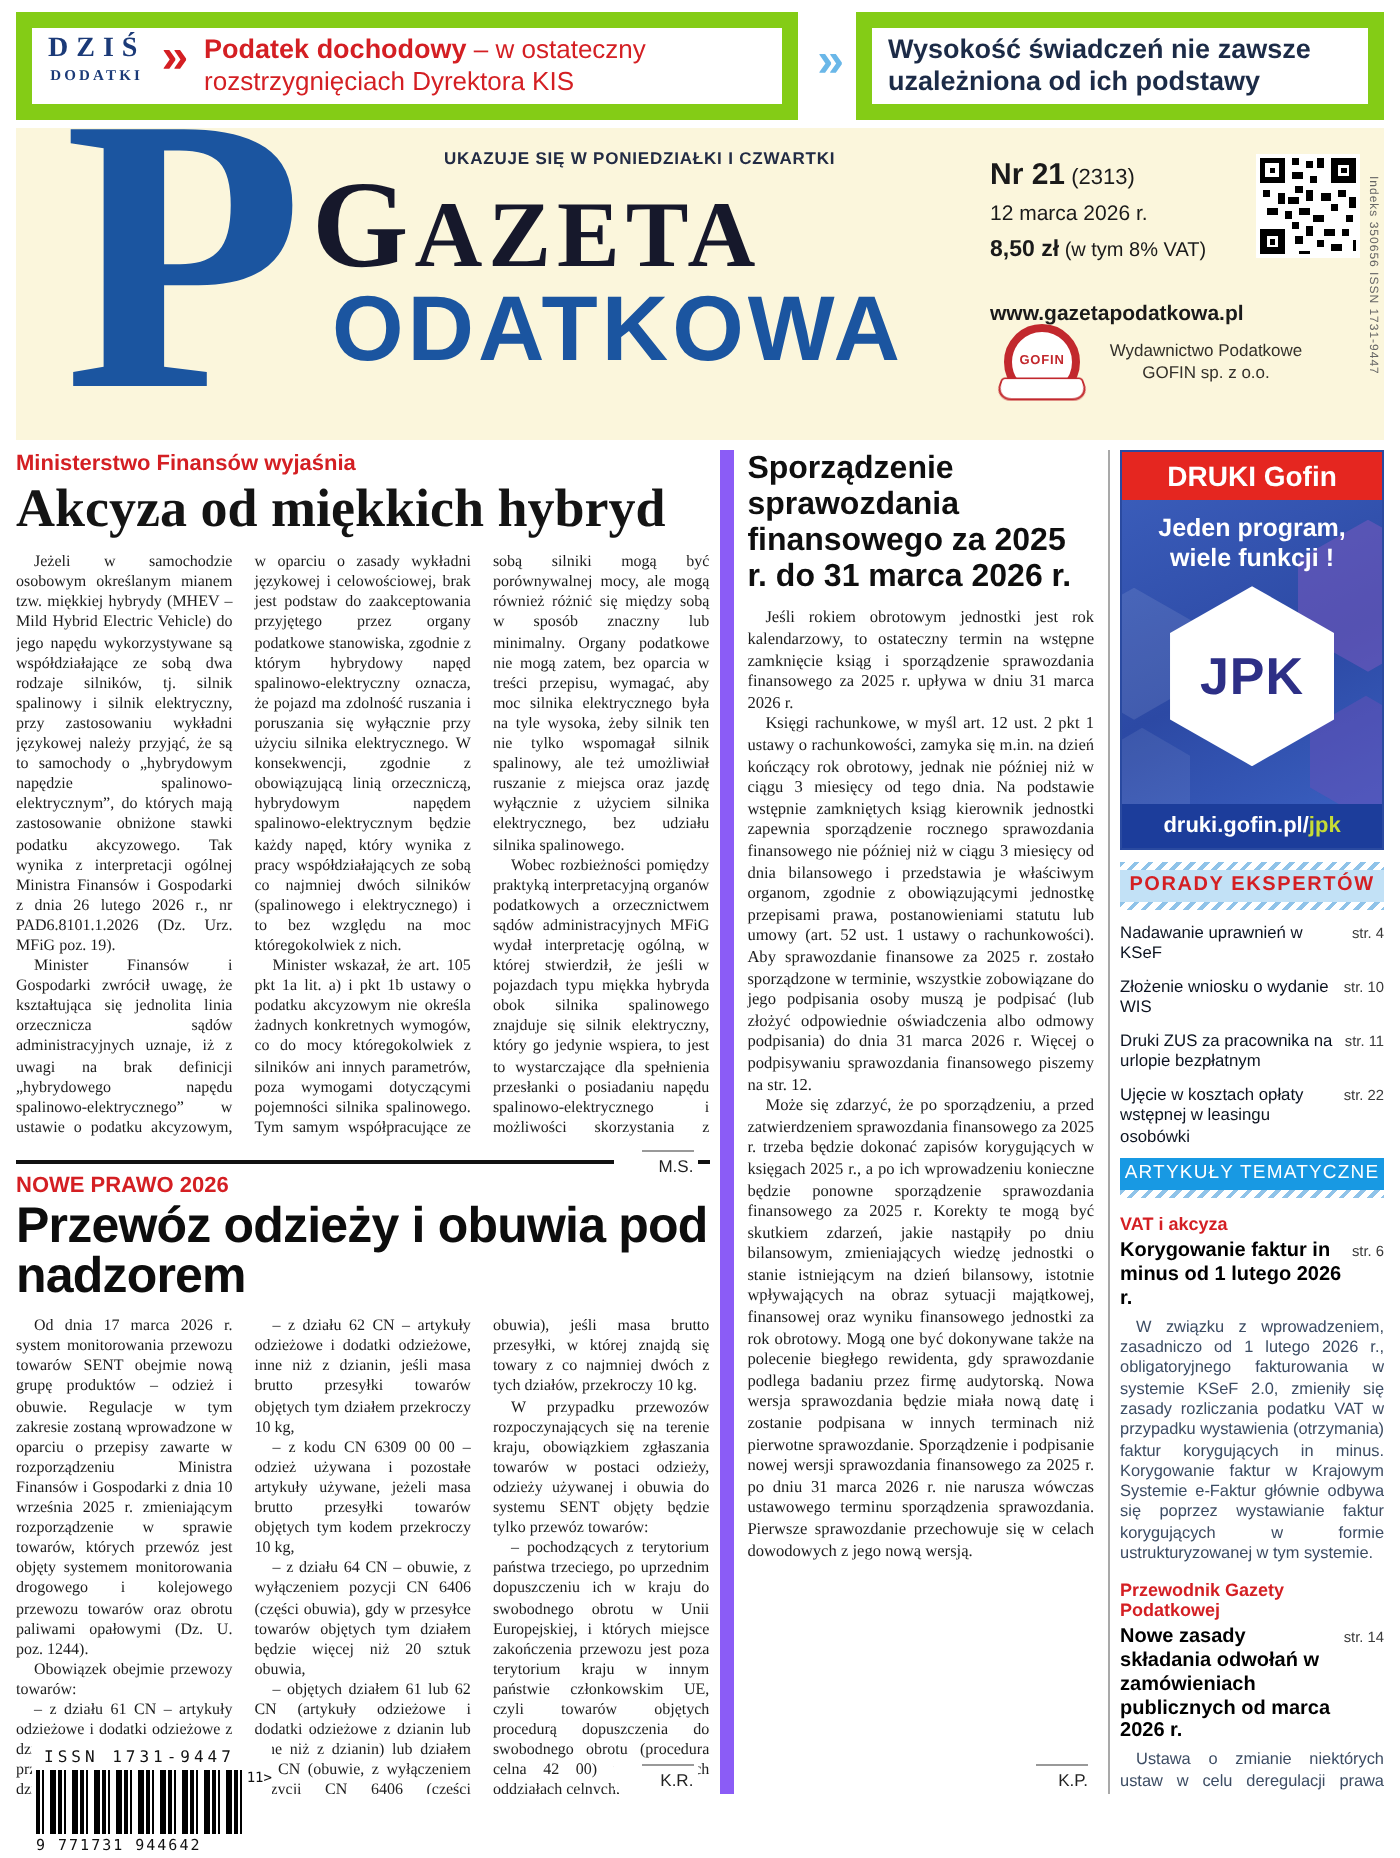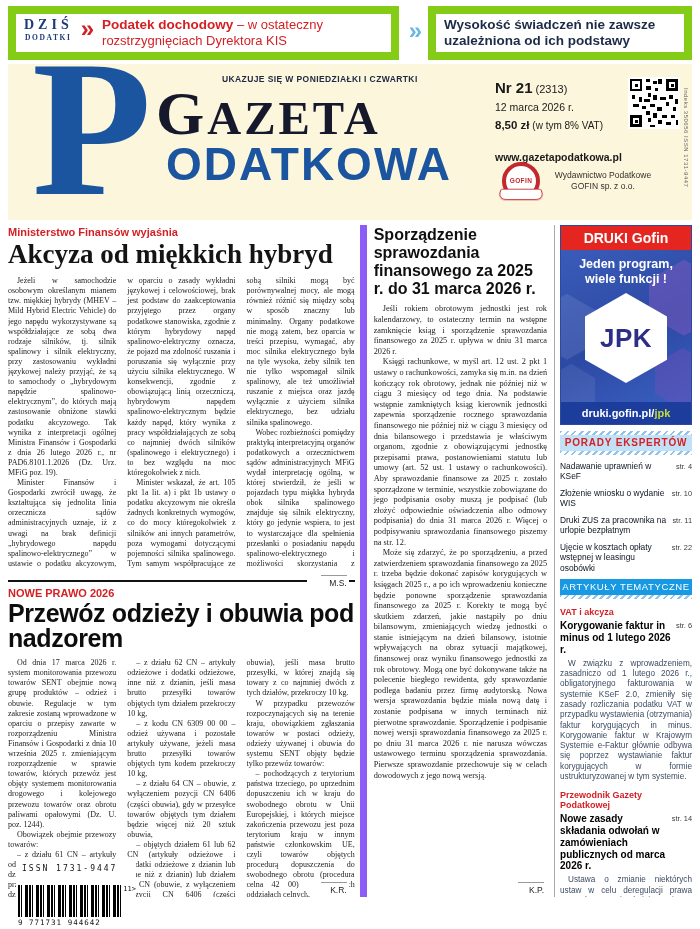--- a/index.html
+++ b/index.html
@@ -111,21 +111,21 @@
   .pitem .t { font-weight:normal; font-size:8.4px; line-height:1.25; color:#0c1320; }
   .pitem .p, .stitle .p { font-size:7.4px; color:#3a3a3a; white-space:nowrap; padding-top:1px; }
   .scat { color:#d41f23; font-weight:bold; font-size:9px; margin:8px 0 3px 0; }
   .stitle { display:flex; justify-content:space-between; gap:5px; margin-bottom:3px; }
   .stitle .t { font-weight:bold; font-size:10px; line-height:1.18; color:#000; }
   .steaser { font-size:8.2px; line-height:10.3px; text-align:justify; color:#3c4c63; text-indent:8px; }
 
   
   .barcode { position:absolute; left:16px; bottom:0; width:120px; background:#fff; padding:3px 2px 2px 2px; }
   .bc-issn { font-family:"DejaVu Sans Mono",monospace; font-size:8px; letter-spacing:2px; color:#111; margin-left:4px; }
-  .bc-wrap { position:relative; margin-top:12px; }
+  .bc-wrap { position:relative; margin-top:2px; }
   .bc-bars { height:32px; width:104px;
     background:repeating-linear-gradient(90deg,#000 0 2px,#fff 2px 3px,#000 3px 4px,#fff 4px 7px,#000 7px 10px,#fff 10px 11px); }
   .bc-sup { position:absolute; right:-2px; top:0; font-family:"DejaVu Sans Mono",monospace; font-size:7px; color:#111; }
   .bc-num { font-family:"DejaVu Sans Mono",monospace; font-size:7.5px; letter-spacing:1px; color:#111; margin-top:1px; }
 </style>
 </head>
 <body>
 
 <div class="page">
 

